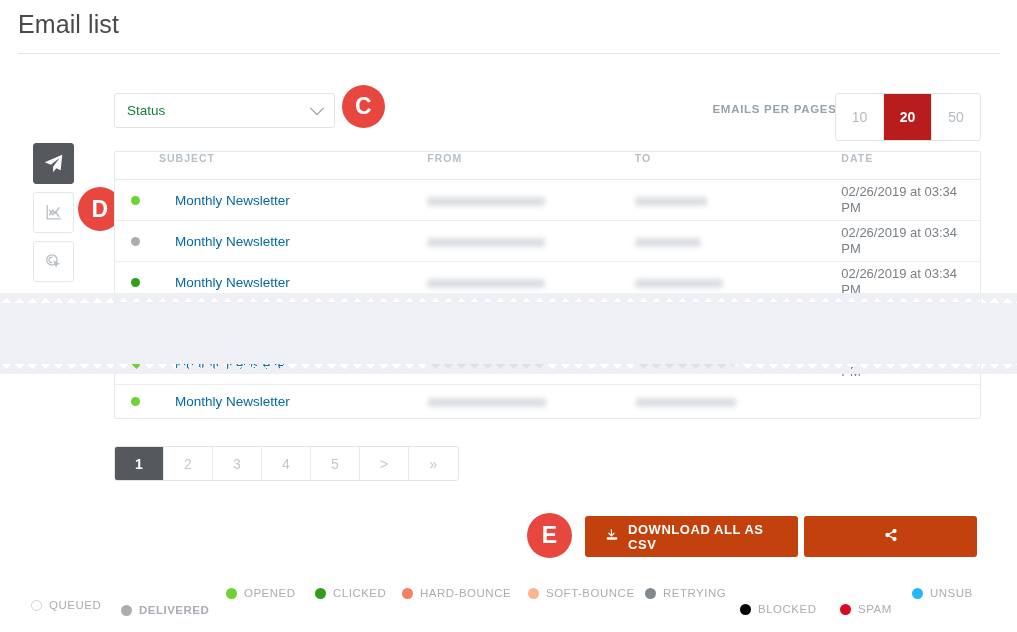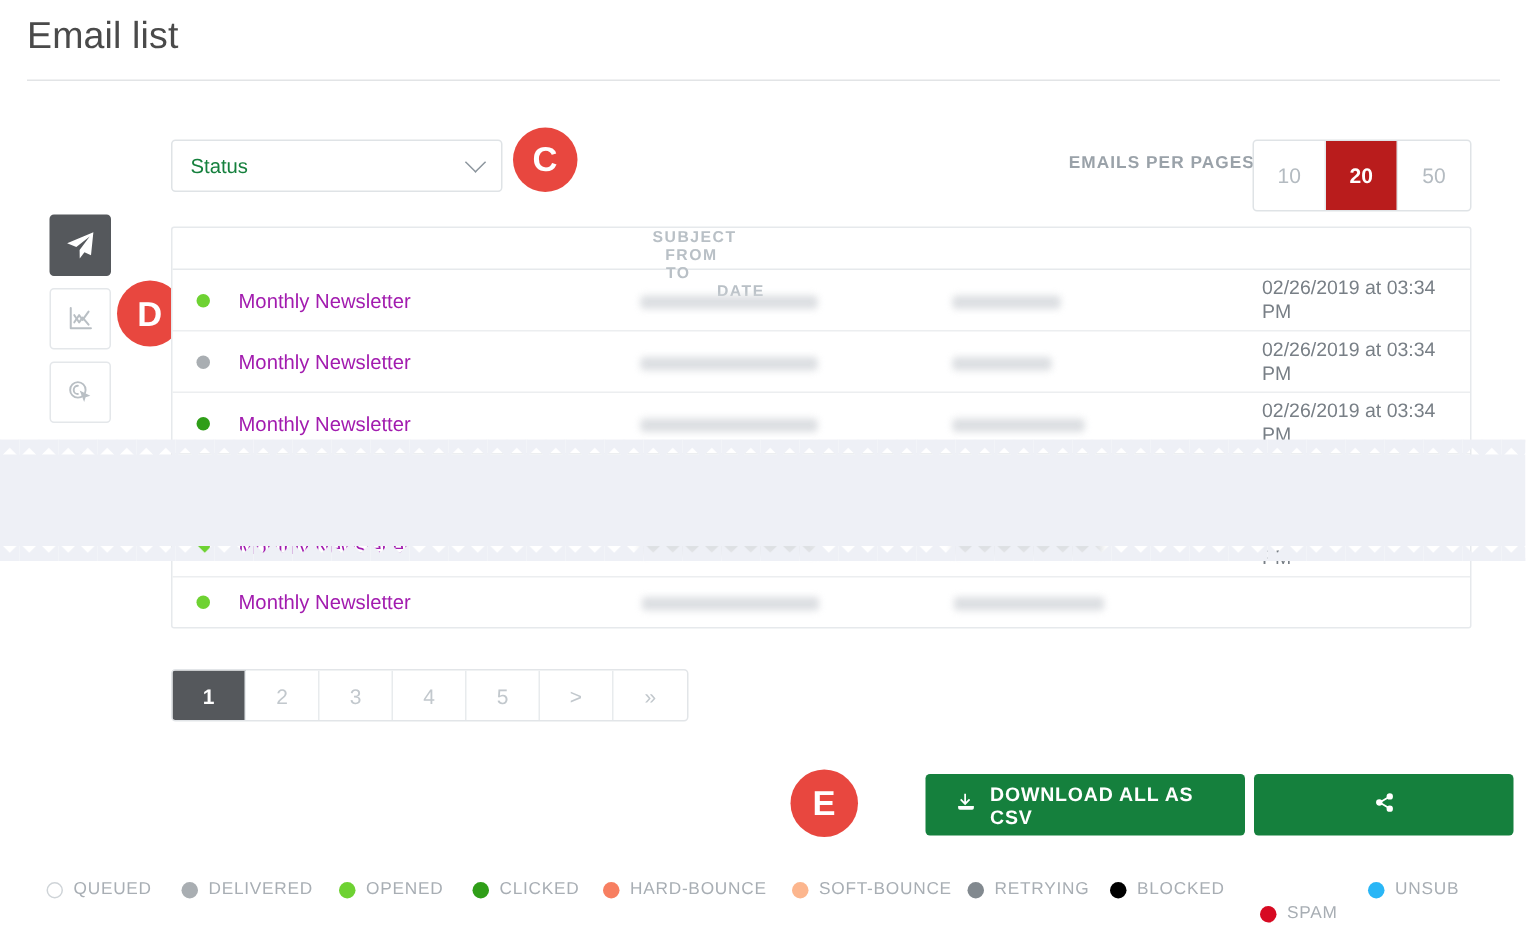--- a/index.html
+++ b/index.html
@@ -114,23 +114,22 @@
   .table-wrap {
     position: absolute;
     left: 114px; top: 151px;
     width: 867px;
     border: 1px solid #e6e9ec;
     border-radius: 2px;
     background: #fff;
   }
   .thead {
     height: 28px;
-    display: flex; align-items: center;
+    display: flex; align-items: flex-start;
     border-bottom: 1px solid #e6e9ec;
-    flex-direction: column;
   }
   .thead .th {
     font-size: 10.5px;
     font-weight: 700;
     letter-spacing: 1px;
     color: #b9c0c6;
   }
   .c-subject { width: 313px; padding-left: 44px; }
   .c-from    { width: 208px; }
   .c-to      { width: 207px; }
@@ -147,22 +146,23 @@
     padding-left: 0;
     display: flex; align-items: center;
   }
   .dot {
     width: 9px; height: 9px;
     border-radius: 50%;
     margin-left: 16px; margin-right: 19px;
     flex: none;
   }
   .subject-link {
-    color: #a21caf;
+    color: #0369a1;
     font-size: 13.5px;
+    margin-left: 16px;
   }
   .redact {
     display: inline-block;
     height: 9px;
     background: #d6d9dd;
     border-radius: 2px;
     filter: blur(2.6px);
     opacity: .85;
     vertical-align: middle;
   }
@@ -227,30 +227,29 @@
   .pager .pg.active {
     background: #55585c;
     color: #fff;
     font-weight: 700;
   }
 
   
   .action-btn {
     position: absolute;
     height: 41px;
-    background: #15803d;
+    background: #c2410c;
     border-radius: 3px;
     display: flex; align-items: center; justify-content: center;
     gap: 9px;
     color: #fff;
     font-size: 13px;
     font-weight: 700;
     letter-spacing: .55px;
     padding: 0 20px;
-    margin-left: 32px;
   }
   #btn-csv    { left: 585px; top: 516px; width: 213px; }
   #btn-export { left: 804px; top: 516px; width: 173px; }
   .action-btn svg { flex: none; }
 
   
   .legend {
     position: absolute;
     left: 31px; top: 587px;
     width: 960px;
@@ -414,25 +413,25 @@
     <svg width="14" height="14" viewBox="0 0 24 24" fill="none" stroke="#fff" stroke-width="2.1" stroke-linecap="round" stroke-linejoin="round">
       <circle cx="18" cy="5" r="2.6" fill="#fff"></circle>
         <circle cx="6" cy="12" r="2.6" fill="#fff"></circle>
         <circle cx="18" cy="19" r="2.6" fill="#fff"></circle>
       <path d="M8.4 10.8l7.2-4.2M8.4 13.2l7.2 4.2"></path>
     </svg>
   </span>
 </div>
 
 <div class="legend" id="legend" style="position: absolute;">
-    <div class="legend-item" style="position: absolute; left: 0px; top: 0px;">
+    <div class="legend-item" style="position: absolute; left: 0px; top: 12px;">
       <span class="ldot hollow" style="background: rgb(255, 255, 255);"></span>
       <span>QUEUED</span>
     </div>
-    <div class="legend-item" style="position: absolute; left: 90px; top: 0px;">
+    <div class="legend-item" style="position: absolute; left: 90px; top: 17px; font-weight: bold;">
       <span class="ldot" style="background: rgb(169, 174, 178);"></span>
       <span>DELIVERED</span>
     </div>
     <div class="legend-item" style="position: absolute; left: 195px; top: 0px;">
       <span class="ldot" style="background: rgb(110, 210, 50);"></span>
       <span>OPENED</span>
     </div>
     <div class="legend-item" style="position: absolute; left: 284px; top: 0px;">
       <span class="ldot" style="background: rgb(47, 158, 24);"></span>
       <span>CLICKED</span>
@@ -442,21 +441,21 @@
       <span>HARD-BOUNCE</span>
     </div>
     <div class="legend-item" style="position: absolute; left: 497px; top: 0px;">
       <span class="ldot" style="background: rgb(252, 182, 142);"></span>
       <span>SOFT-BOUNCE</span>
     </div>
     <div class="legend-item" style="position: absolute; left: 614px; top: 0px;">
       <span class="ldot" style="background: rgb(130, 137, 143);"></span>
       <span>RETRYING</span>
     </div>
-    <div class="legend-item" style="position: absolute; left: 709px; top: 0px;">
+    <div class="legend-item" style="position: absolute; left: 709px; top: 16px;">
       <span class="ldot" style="background: rgb(0, 0, 0);"></span>
       <span>BLOCKED</span>
     </div>
     <div class="legend-item" style="position: absolute; left: 809px; top: 16px;">
       <span class="ldot" style="background: rgb(215, 10, 34);"></span>
       <span>SPAM</span>
     </div>
     <div class="legend-item" style="position: absolute; left: 881px; top: 0px;">
       <span class="ldot" style="background: rgb(41, 182, 246);"></span>
       <span>UNSUB</span>

